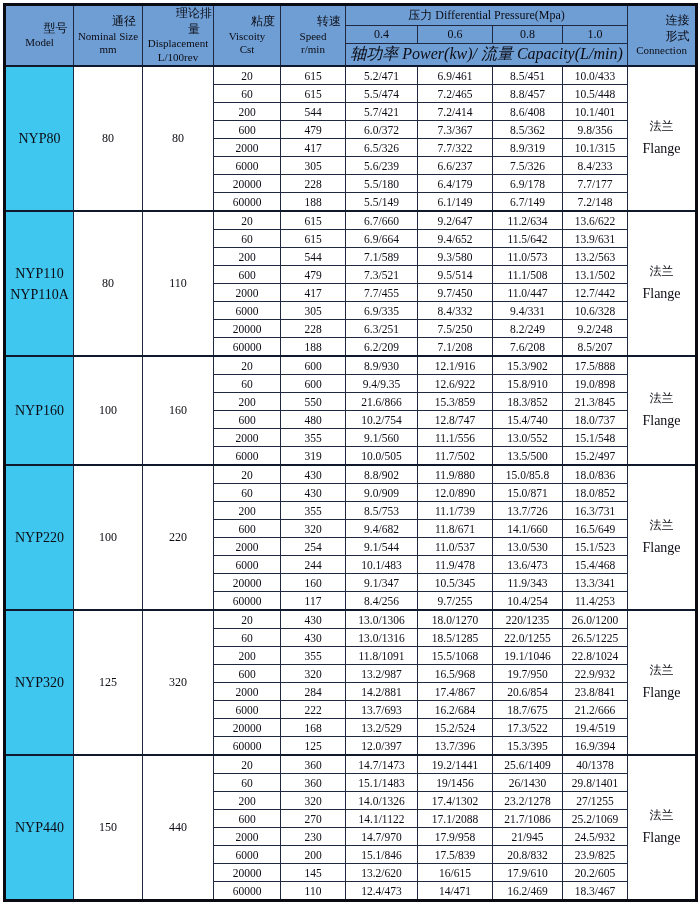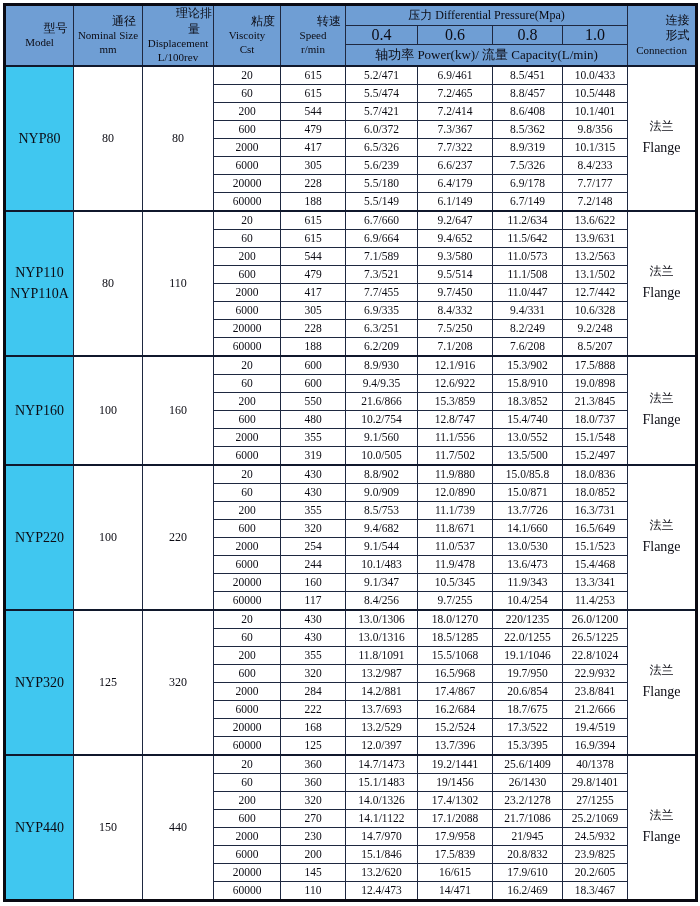--- a/index.html
+++ b/index.html
@@ -26,22 +26,22 @@
     padding: 0;
     overflow: hidden;
     color: #0c0c14;
     font-weight: normal;
   }
   
   thead th { background: #6f9ed4; color: #0e1626; }
   .h-main { font-size: 12px; line-height: 1.3; padding-left: 32px; }
   .h-sub  { font-size: 11px; line-height: 1.25; }
   tr.head-row-1 th { height: 19px; }
-  tr.head-row-2 th { height: 17px; font-size: 16px; margin-top: 20px; }
-  tr.head-row-3 th { height: 19px; font-size: 13px; }
+  tr.head-row-2 th { height: 17px; font-size: 12px; margin-top: 20px; }
+  tr.head-row-3 th { height: 19px; font-size: 16px; font-style: italic; }
   thead tr:last-child th { border-bottom: 2px solid #10182c; }
   
   tbody td { height: 17px; font-size: 11.5px; }
   tr.section-start td { border-top: 2px solid #10182c; }
   td.model-cell {
     background: #40c7f0;
     color: #10253f;
     font-size: 14px;
     font-weight: 600;
     line-height: 1.5;

